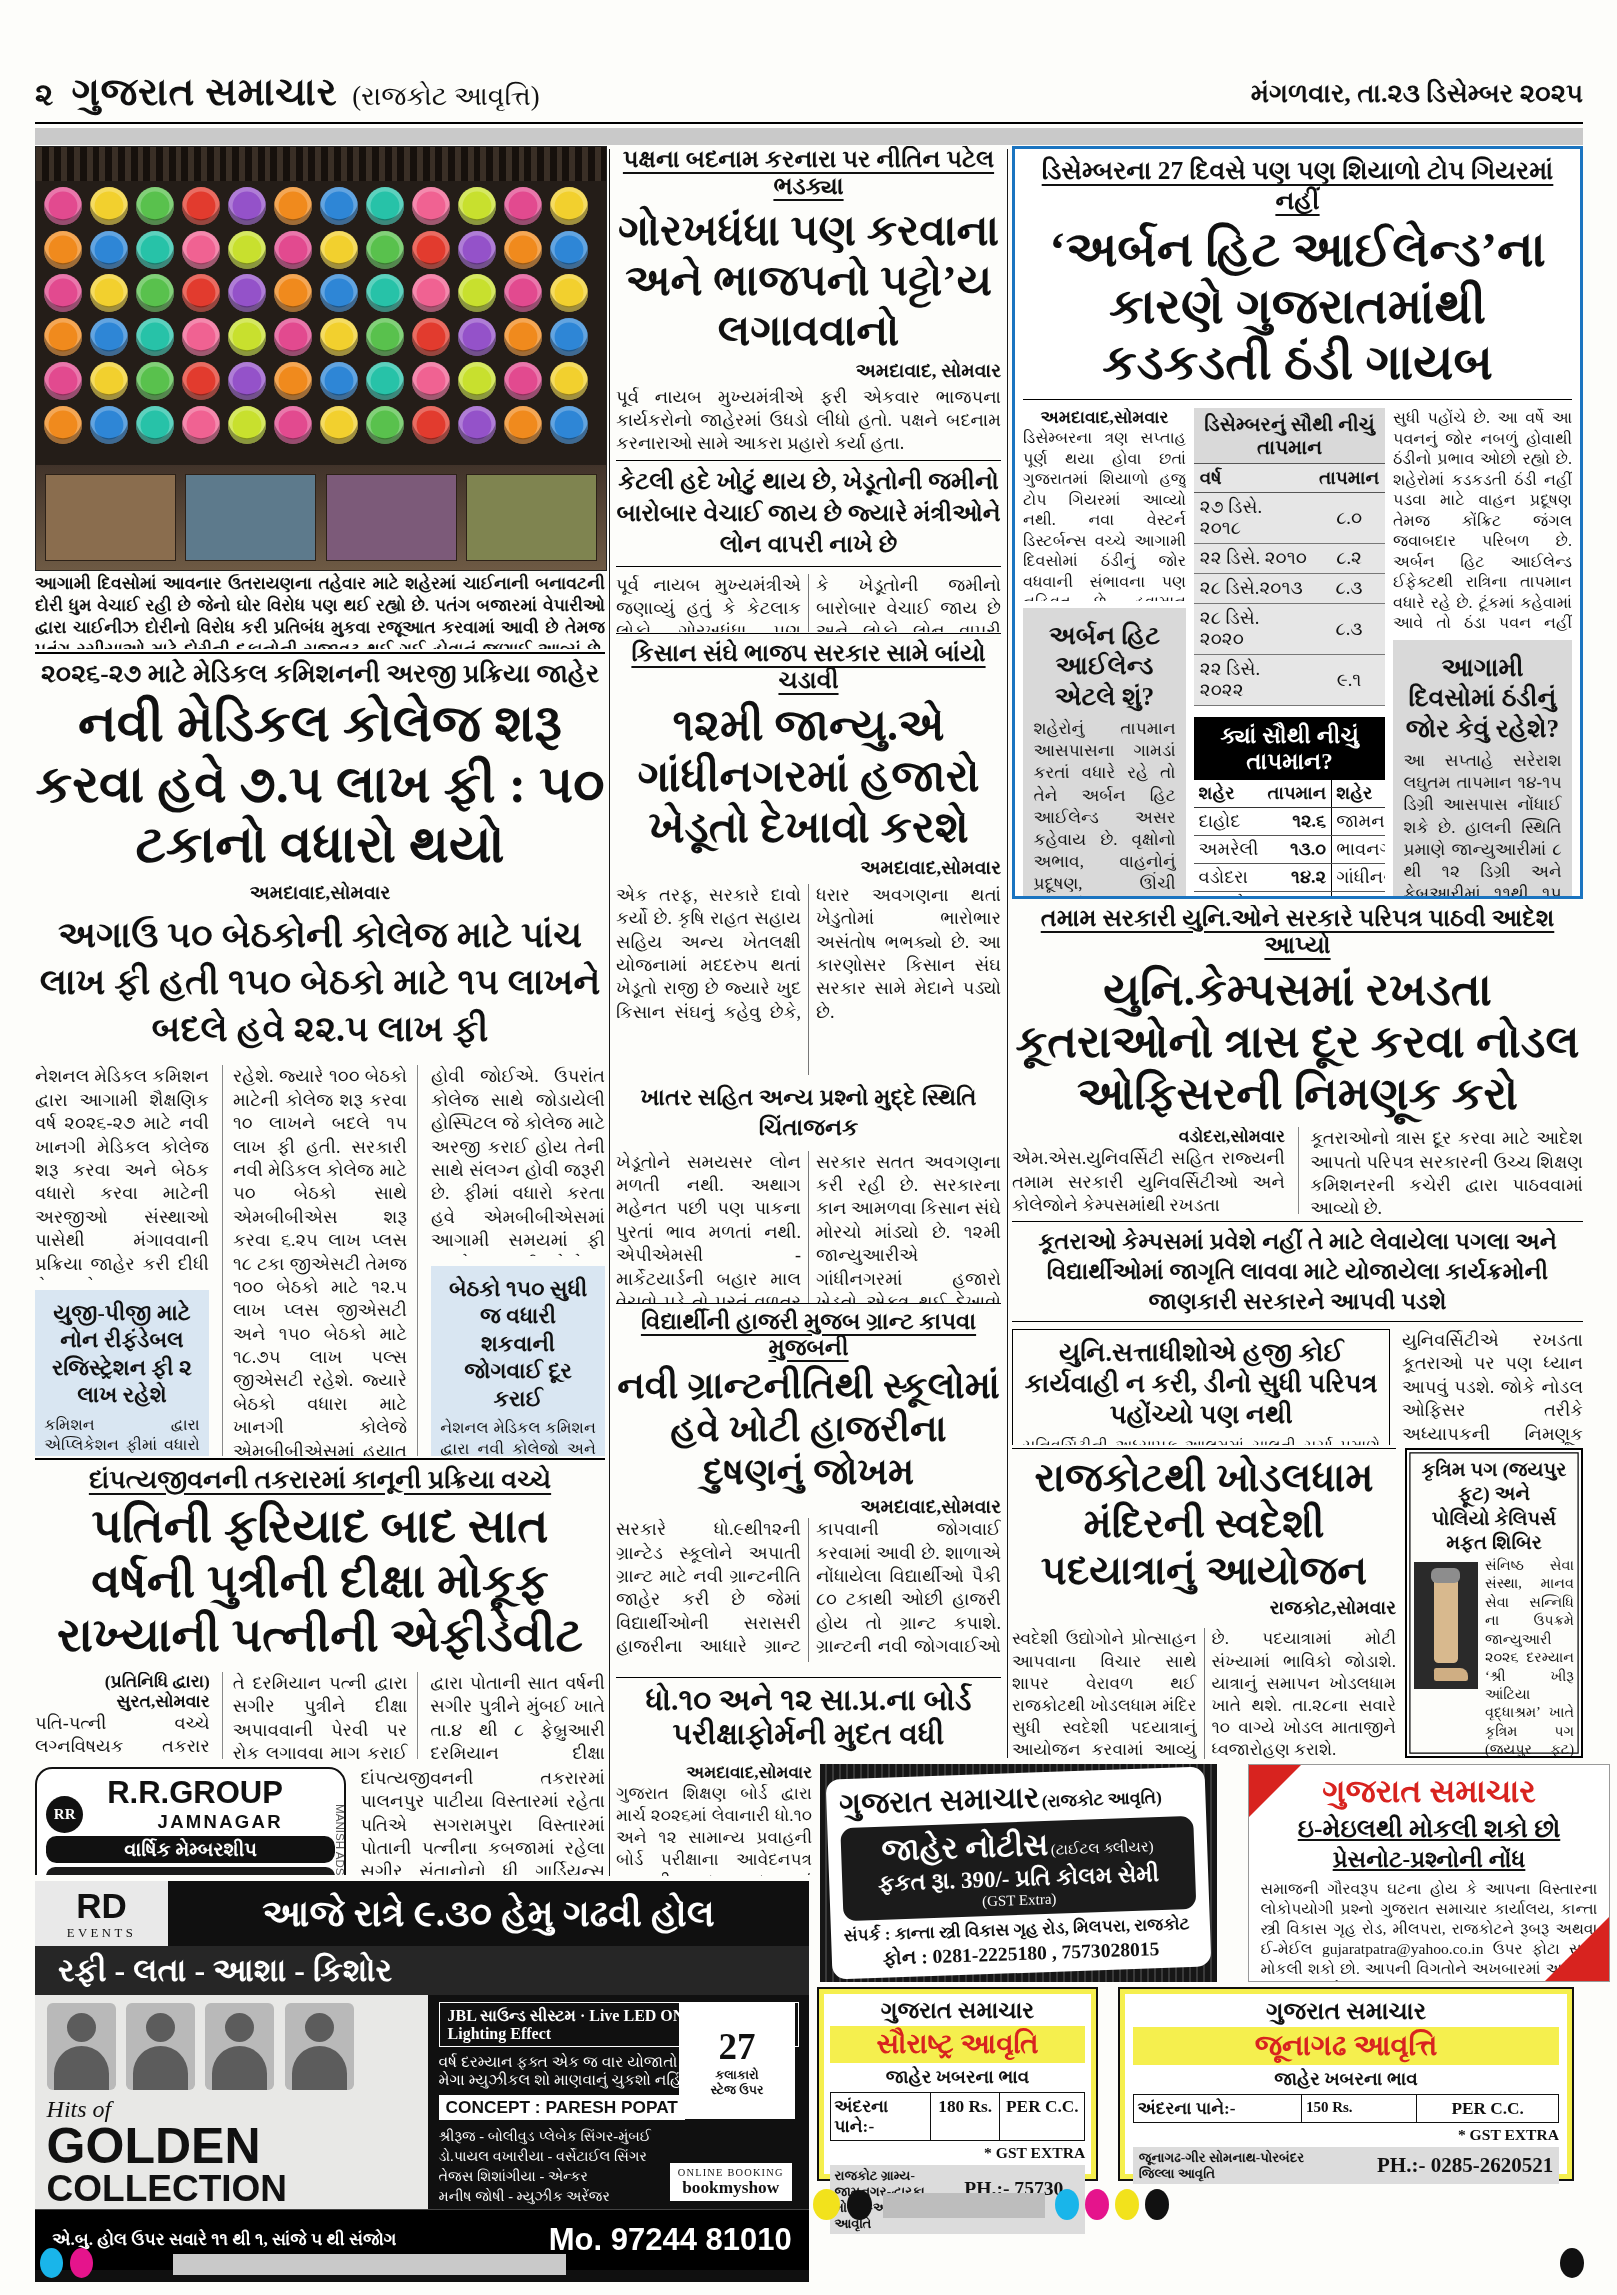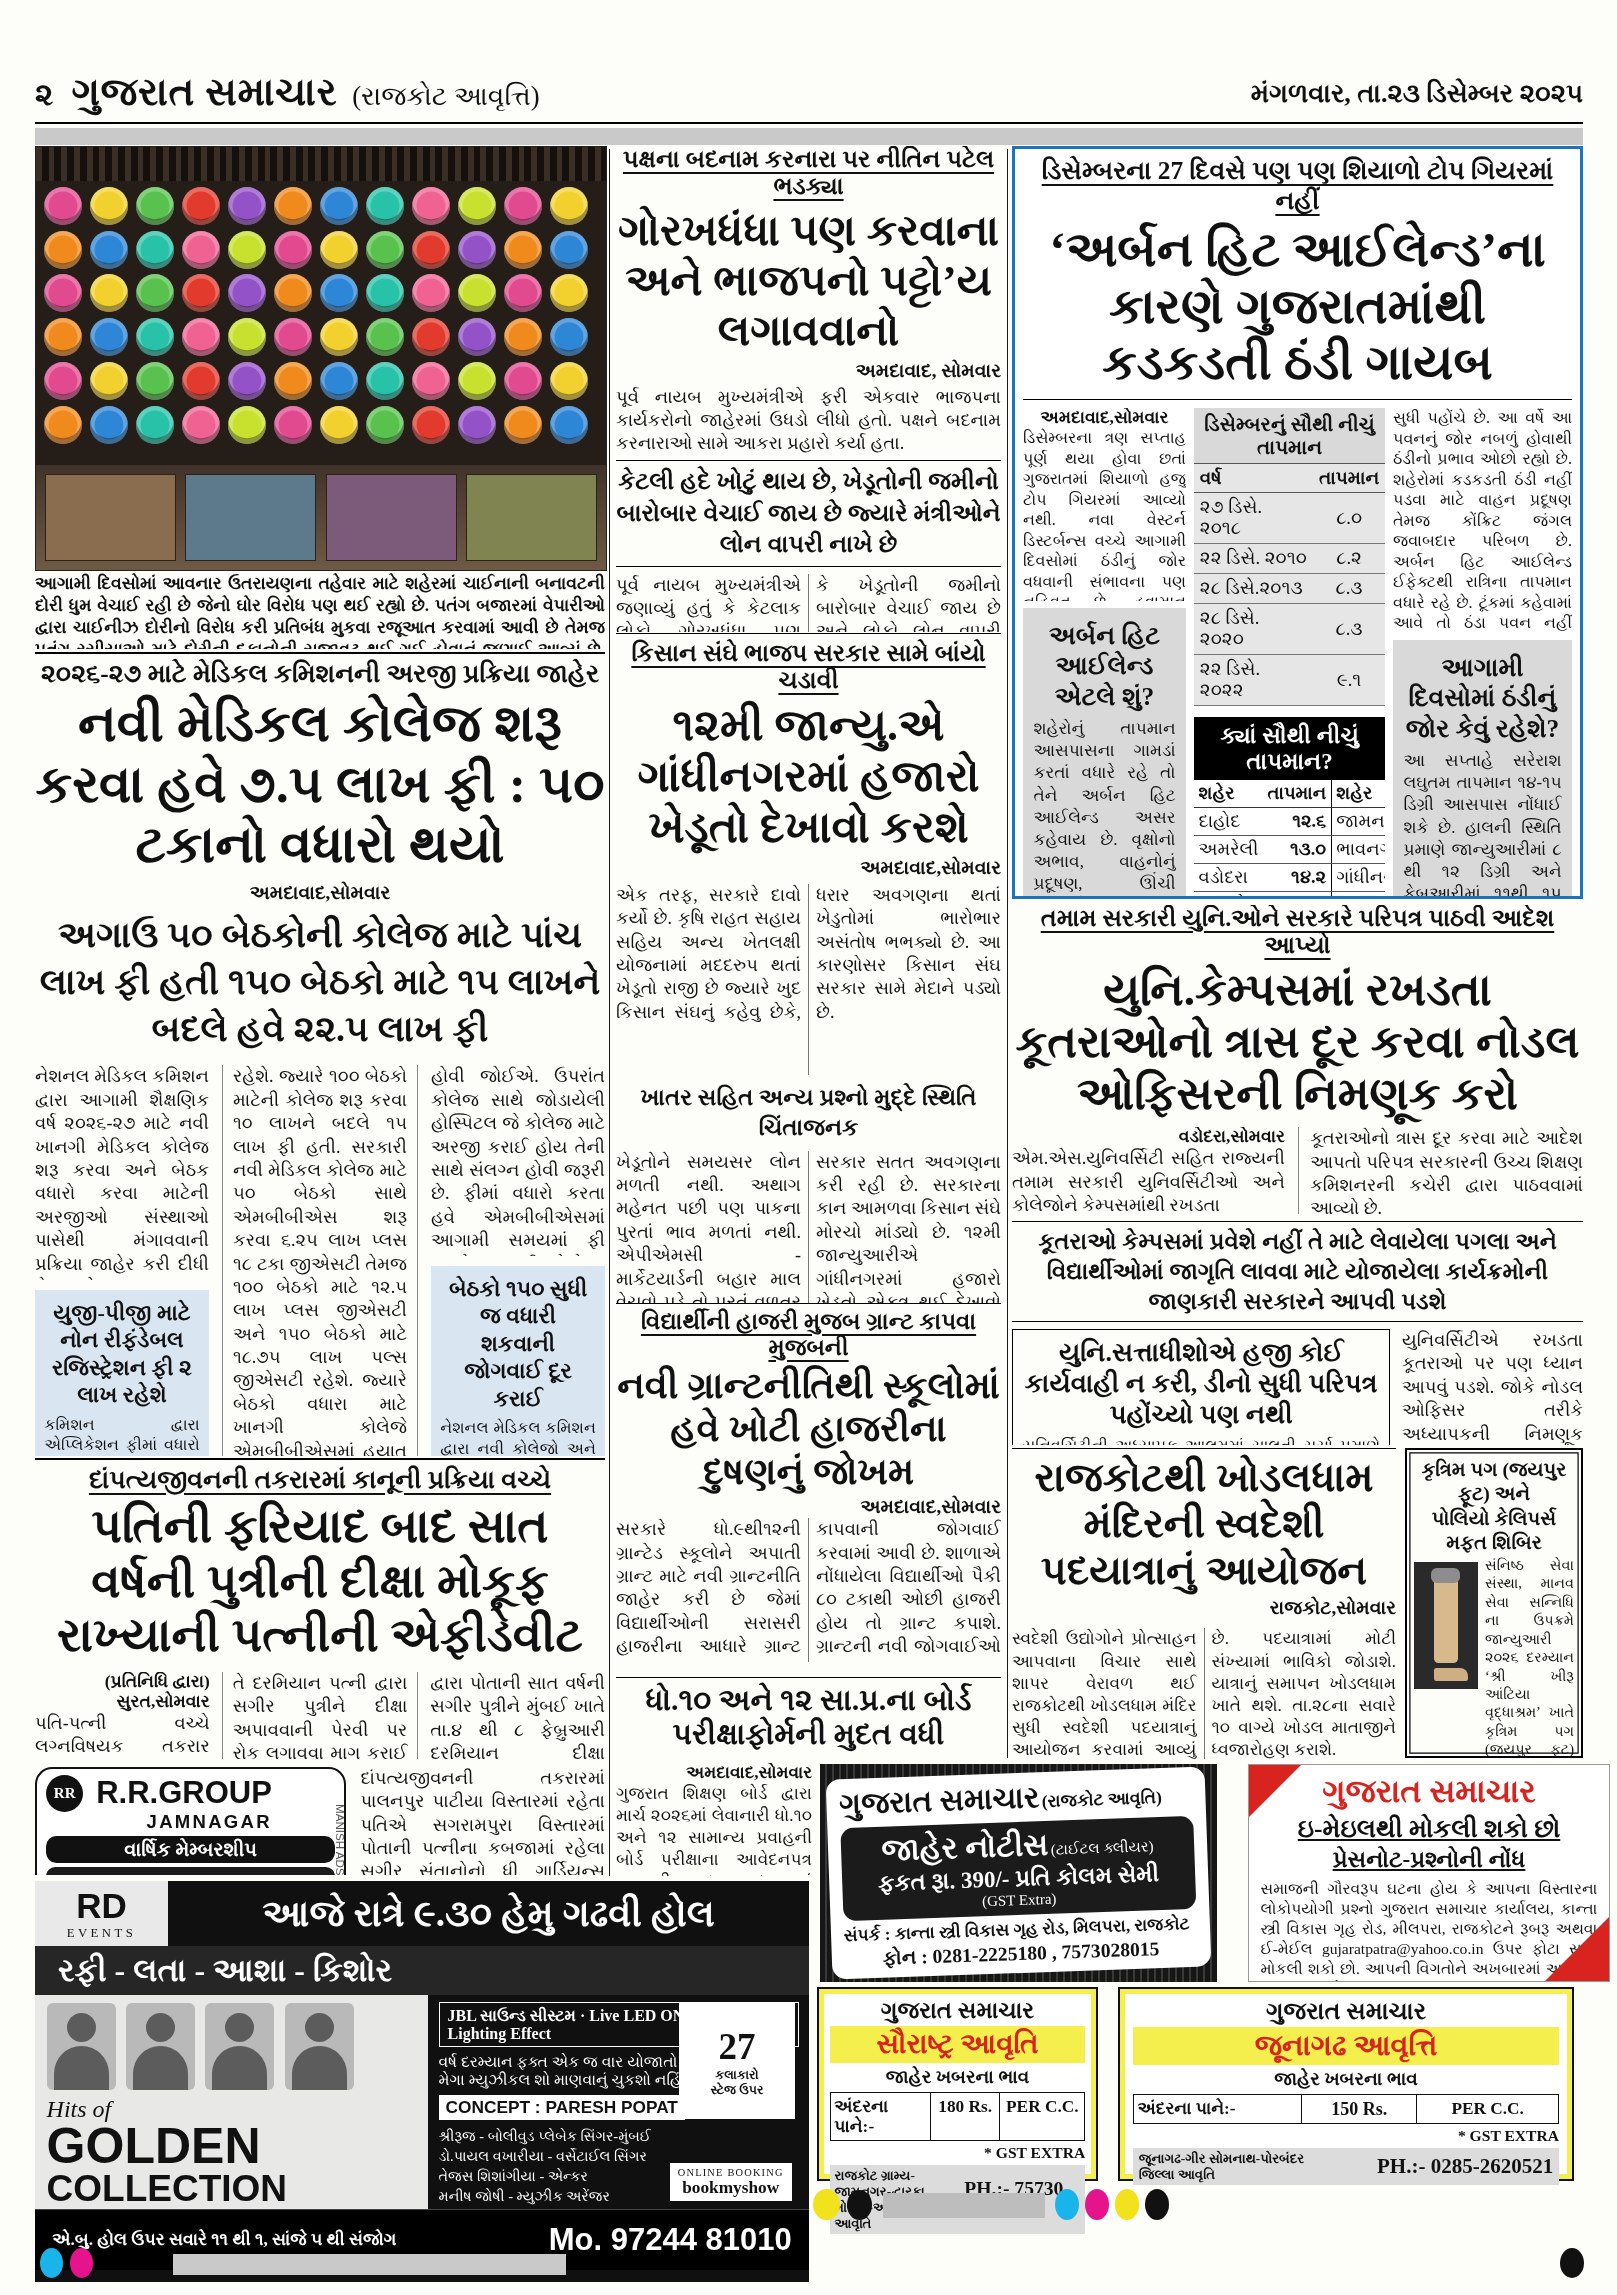--- a/index.html
+++ b/index.html
@@ -193,21 +193,21 @@
       <div style="flex:1;overflow:hidden;">
         <div class="dateline" style="font-size:17.3px;text-align:right;">(પ્રતિનિધિ દ્વારા)  સુરત,સોમવાર</div>
         <div class="body-txt">પતિ-પત્ની વચ્ચે લગ્નવિષયક તકરાર ચાલી રહી છે તે દરમિયાન પત્ની દ્વારા સગીર પુત્રીને દીક્ષા અપાવવાની પેરવી પર રોક લગાવવા પતિએ કોર્ટમાં અરજી કરી હતી.</div>
       </div>
       <div class="body-txt" style="flex:1;border-left:0.6px solid #888;border-right:0.6px solid #888;padding:0 9.2px;">તે દરમિયાન પત્ની દ્વારા સગીર પુત્રીને દીક્ષા અપાવવાની પેરવી પર રોક લગાવવા માગ કરાઈ હતી. પત્ની તરફે રજૂ થયેલી એફીડેવીટમાં દીક્ષા મોકૂફ રાખ્યાનું જણાવાયું હતું.</div>
       <div class="body-txt" style="flex:1;">દ્વારા પોતાની સાત વર્ષની સગીર પુત્રીને મુંબઈ ખાતે તા.૪ થી ૮ ફેબ્રુઆરી દરમિયાન દીક્ષા અપાવવાની તૈયારી ચાલી રહી હોવાની રજૂઆત પતિ તરફથી કરવામાં આવી હતી.</div>
     </div>
     <div style="display:flex;gap:14px;margin-top:8px;">
 
       <div style="width:289px;height:173px;border:2.9px solid #111;border-radius:17.3px;padding:5.8px 9.2px;position:relative;background:#fff;">
-        <div style="display:flex;align-items:flex-start;gap:13px;">
+        <div style="display:flex;align-items:flex-end;gap:24px;">
           <div style="width:37px;height:37px;border-radius:50%;background:#111;color:#fff;font-size:15px;font-weight:bold;display:flex;align-items:center;justify-content:center;">RR</div>
           <div>
             <span style="font-size:31px;font-weight:900;font-family:'Liberation Sans',sans-serif;">R.R.GROUP</span>
             <div style="font-size:18.5px;font-weight:bold;letter-spacing:2.3px;font-family:'Liberation Sans',sans-serif;text-align:right;">JAMNAGAR</div>
           </div>
         </div>
         <div style="background:#111;color:#fff;border-radius:10.4px;text-align:center;font-size:19.6px;font-weight:bold;padding:2.3px 0;margin-top:3.5px;">વાર્ષિક મેમ્બરશીપ</div>
         <div style="background:#1b1b1b;color:#fff;border-radius:9.2px;text-align:center;margin-top:4.6px;padding:1.2px 0;">
           
           <span style="font-size:25.4px;font-weight:900;">500</span>
@@ -480,21 +480,21 @@
     </div>
   </div>
 
   <div class="abs" style="left:1118px;top:1987px;width:456px;height:194px;border:2.3px solid #111;box-sizing:border-box;">
     <div style="border:5.2px solid #f5ef4e;height:100%;box-sizing:border-box;padding:3.5px 8px;background:#fff;">
       <div class="ctr" style="font-size:24px;font-weight:900;">ગુજરાત સમાચાર</div>
       <div class="ctr" style="background:#f5ef4e;color:#d8231f;font-size:29px;font-weight:900;margin-top:2.3px;padding:2.3px 0;">જૂનાગઢ આવૃત્તિ</div>
       <div class="ctr" style="font-size:18.5px;font-weight:bold;margin-top:3.5px;">જાહેર ખબરના ભાવ</div>
       <div style="display:flex;border:1.7px solid #111;margin-top:4.6px;font-weight:bold;">
         <div style="flex:1.2;font-size:17.3px;padding:3.5px;border-right:1.7px solid #111;">અંદરના પાને:-</div>
-        <div style="flex:.8;font-size:18px;padding:3.5px;border-right:1.7px solid #111;text-align:center;">150 Rs.</div>
+        <div style="flex:.8;font-size:15px;padding:3.5px;border-right:1.7px solid #111;">150 Rs.</div>
         <div style="flex:1;font-size:17.3px;padding:3.5px;text-align:center;">PER C.C.</div>
       </div>
       <div style="text-align:right;font-size:15.6px;font-weight:bold;margin-top:2.3px;">* GST EXTRA</div>
       <div style="display:flex;justify-content:space-between;align-items:center;background:#dcdcdc;margin-top:3.5px;padding:2.3px 5.8px;">
         <div style="font-size:13.3px;font-weight:bold;">
           <div>જૂનાગઢ-ગીર સોમનાથ-પોરબંદર</div>
           <div>જિલ્લા આવૃતિ</div>
         </div>
         <div style="font-size:21px;font-weight:900;">PH.:- 0285-2620521</div>
       </div>

